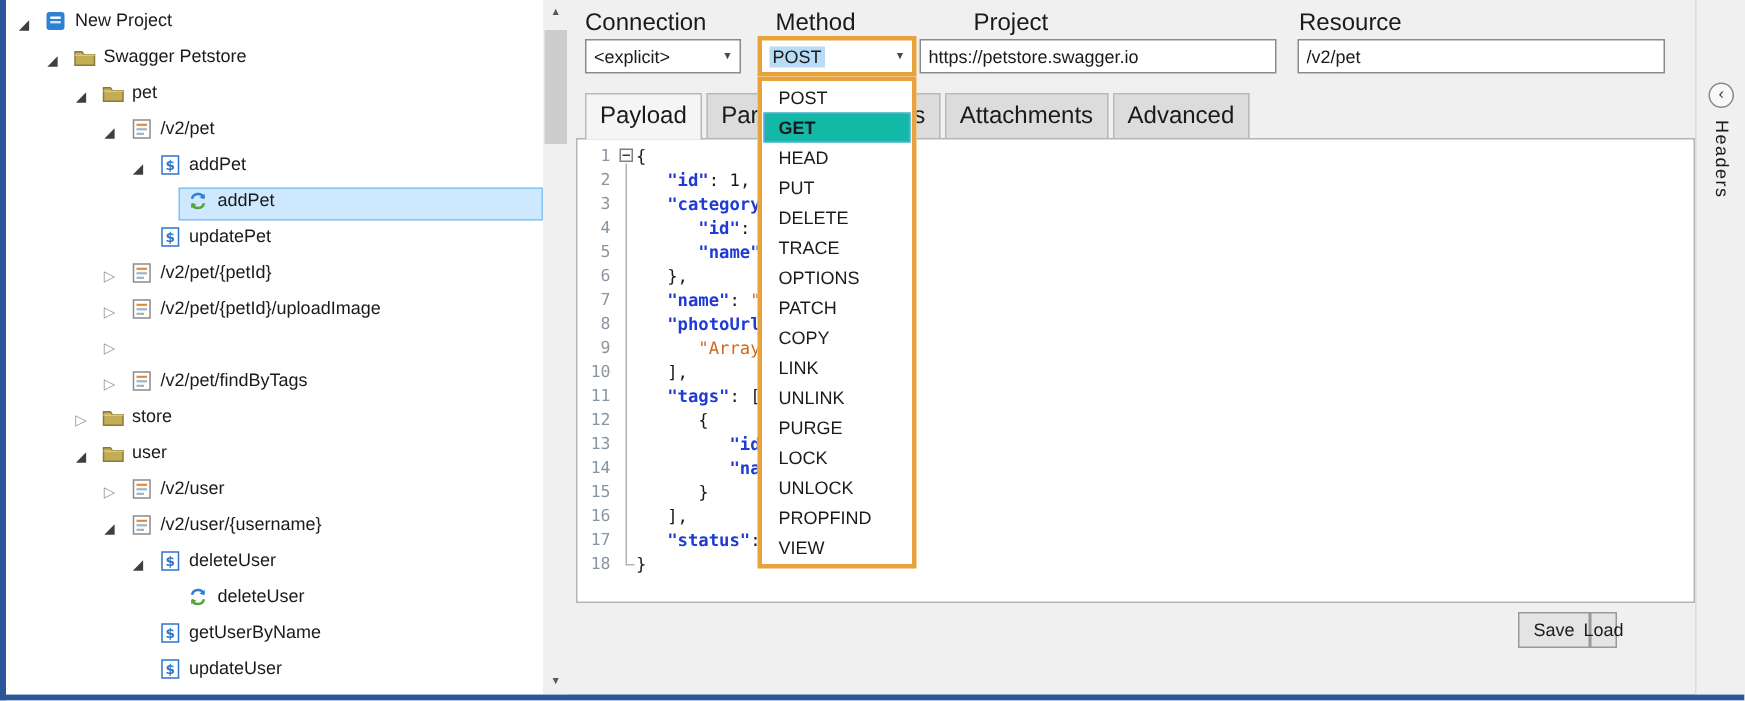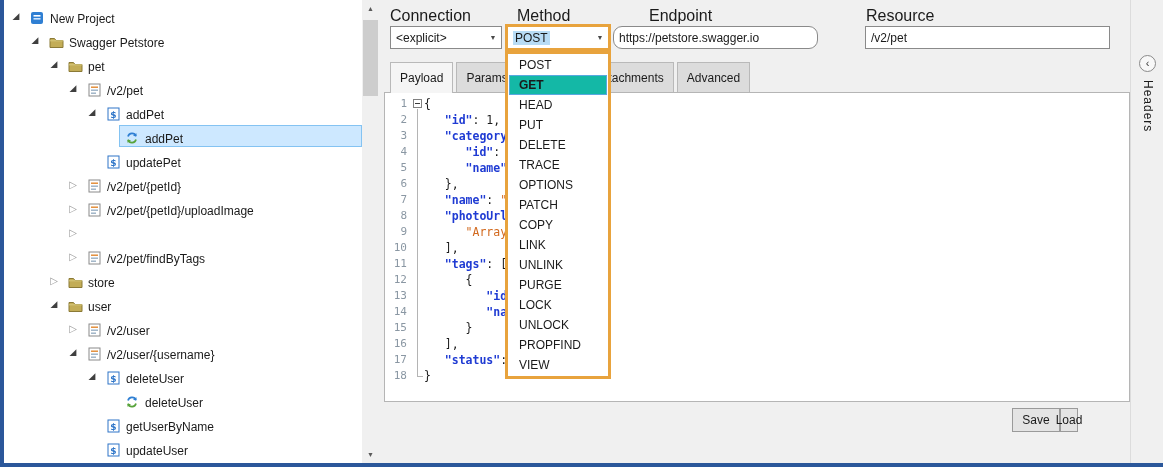--- a/index.html
+++ b/index.html
@@ -10,52 +10,52 @@
             border-left: 4px solid #2b579a; border-bottom: 4px solid #2b579a; overflow: hidden; }
 
   
   .tree-panel { position: absolute; left: 0; top: 0; width: 358px; height: 463px;
                 background: #fff; overflow: hidden; padding-top: 4px; }
   .tree-row { display: flex; align-items: center; height: 24px; font-size: 12px; color: #1a1a1a; }
   .indent { flex: none; height: 1px; }
   .expander { width: 16px; flex: none; text-align: center; font-size: 9px; color: #3f3f3f;
               display: flex; align-items: center; justify-content: center; }
   .expander.collapsed { color: #9a9a9a; font-size: 10px; }
-  .row-body { display: flex; align-items: flex-end; flex: 1; height: 22px; padding: 0 3px; border: 1px solid transparent; }
+  .row-body { display: flex; align-items: flex-start; flex: 1; height: 22px; padding: 0 3px; border: 1px solid transparent; }
   .row-body.selected { background: #cde8ff; border: 1px solid #84c3f2; }
   .t-icon { width: 18px; height: 16px; flex: none; display: flex; align-items: center; justify-content: center; margin-right: 4px; }
   .tree-label { white-space: nowrap; }
 
   
   .vscroll { position: absolute; left: 358px; top: 0; width: 17px; height: 463px; background: #f0f0f0; }
   .vs-btn { height: 17px; display: flex; align-items: center; justify-content: center;
             font-size: 7px; color: #5a5a5a; }
   .vs-btn.bottom { position: absolute; bottom: 0; left: 0; right: 0; }
   .vs-thumb { position: absolute; left: 1px; width: 15px; top: 20px; height: 76px; background: #cdcdcd; }
 
   
   .right-panel { position: absolute; left: 380px; top: 0; width: 746px; height: 463px; }
   .form-label { position: absolute; top: 7px; font-size: 16px; color: #1a1a1a; }
   .lbl-connection { left: 6px; } .lbl-method { left: 133px; } .lbl-endpoint { left: 265px; } .lbl-resource { left: 482px; }
 
   .combo { position: absolute; top: 26px; height: 23px; background: #fff; border: 1px solid #8a8a8a;
            font-size: 12px; display: flex; align-items: center; padding-left: 5px; color: #1a1a1a; }
-  .combo-connection { left: 6px; width: 112px; }
+  .combo-connection { left: 6px; width: 104px; }
   .combo-method { left: 121px; top: 24px; width: 106px; height: 27px; border: 3px solid #e8a33d; }
   .combo-arrow { margin-left: auto; width: 16px; text-align: center; font-size: 7px; color: #4a4a4a; flex: none; }
   .sel-text { background: #b8dcf5; padding: 0 2px; }
 
   .text-input { position: absolute; top: 26px; height: 23px; background: #fff; border: 1px solid #8a8a8a;
                 font-size: 12px; padding: 0 5px; font-family: "Liberation Sans", sans-serif; color: #1a1a1a; }
-  .in-endpoint { left: 229px; width: 205px; border-radius: 9px; }
+  .in-endpoint { left: 229px; width: 238px; }
   .in-resource { left: 481px; width: 245px; }
 
   
   .tabs { position: absolute; left: 0; top: 62px; height: 30px; display: flex; padding-left: 6px; gap: 3px; }
-  .tab { height: 30px; display: flex; align-items: center; justify-content: center; font-size: 12px;
+  .tab { height: 30px; display: flex; align-items: center; justify-content: center; font-size: 16px;
          border: 1px solid #b9b9b9; border-bottom: none; background: #dcdcdc; padding: 0 9px; color: #1a1a1a; white-space: nowrap; }
   .tab.active { background: #f5f5f5; height: 31px; margin-bottom: -1px; z-index: 2; }
 
   
   .editor { position: absolute; left: 0; top: 92px; width: 746px; height: 310px; background: #fff;
             border: 1px solid #b5b5b5; overflow: hidden; font-family: "DejaVu Sans Mono", monospace;
             font-size: 11.5px; line-height: 16px; padding-top: 3px; }
   .ed-line { display: flex; height: 16px; }
   .gutter { width: 26px; flex: none; text-align: right; padding-right: 4px; color: #8a97a3; font-size: 11px; }
   .fold-cell { width: 13px; flex: none; position: relative; }
@@ -359,21 +359,21 @@
   <div class="vscroll">
     <div class="vs-btn">▲</div>
     <div class="vs-thumb"></div>
     <div class="vs-btn bottom">▼</div>
   </div>
 
   <div class="right-panel">
 
     <span class="form-label lbl-connection">Connection</span>
     <span class="form-label lbl-method">Method</span>
-    <span class="form-label lbl-endpoint">Endpoint</span>
+    <span class="form-label lbl-endpoint">Project</span>
     <span class="form-label lbl-resource">Resource</span>
 
     <div class="combo combo-connection">
       <span>&lt;explicit&gt;</span>
       <span class="combo-arrow">▼</span>
     </div>
 
     <div class="combo combo-method">
       <span class="sel-text">POST</span>
       <span class="combo-arrow">▼</span>

